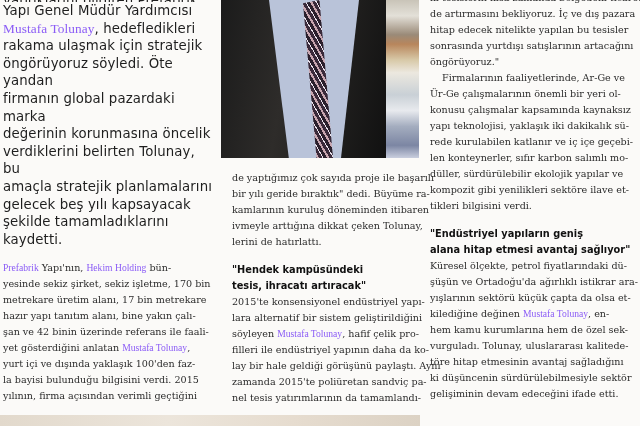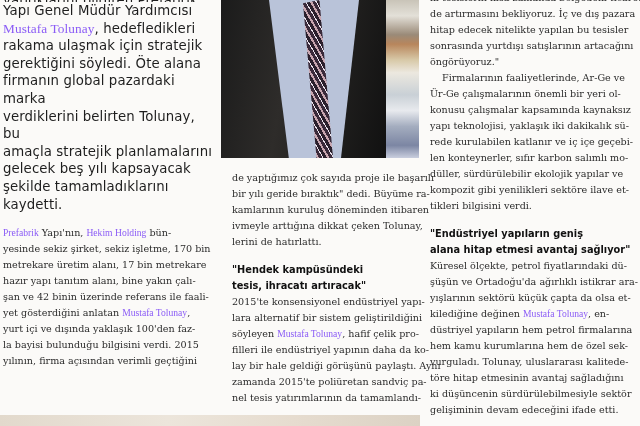--- a/index.html
+++ b/index.html
@@ -54,22 +54,23 @@
   </style>
 </head>
 <body>
 
 <div class="col col-left">
   <p class="lead" style="margin-top:-8px;">
     <span class="cut" style="height:10px;margin-top:0;">yaptıklarını bildiren Prefabrik</span>
     <span style="display:block">Yapı Genel Müdür Yardımcısı</span>
     <span style="display:block"><span class="hl">Mustafa Tolunay</span><span>, hedefledikleri</span></span>
     <span style="display:block">rakama ulaşmak için stratejik</span>
-    <span style="display:block">gerektiğini söyledi. Öte alana</span>
+    <span style="display:block">öngörüyoruz söyledi. Öte yandan</span>
     <span style="display:block">firmanın global pazardaki marka</span>
+    <span style="display:block">değerinin korunmasına öncelik</span>
     <span style="display:block">verdiklerini belirten Tolunay, bu</span>
     <span style="display:block">amaçla stratejik planlamalarını</span>
     <span style="display:block">gelecek beş yılı kapsayacak</span>
     <span style="display:block">şekilde tamamladıklarını kaydetti.</span>
   </p>
   <div style="height:12px"></div>
   <p class="body-text">
     <span class="line"><span class="hl">Prefabrik</span><span> Yapı'nın, </span><span class="hl">Hekim Holding</span><span> bün-</span></span>
     <span class="line">yesinde sekiz şirket, sekiz işletme, 170 bin</span>
     <span class="line">metrekare üretim alanı, 17 bin metrekare</span>
@@ -136,21 +137,20 @@
   <div style="height:12px"></div>
   <p class="subhead">
     <span style="display:block">"Endüstriyel yapıların geniş</span>
     <span style="display:block">alana hitap etmesi avantaj sağlıyor"</span>
   </p>
   <p class="body-text">
     <span class="line">Küresel ölçekte, petrol fiyatlarındaki dü-</span>
     <span class="line">şüşün ve Ortadoğu'da ağırlıklı istikrar ara-</span>
     <span class="line">yışlarının sektörü küçük çapta da olsa et-</span>
     <span class="line"><span>kilediğine değinen </span><span class="hl">Mustafa Tolunay</span><span>, en-</span></span>
-    <span class="line">düstriyel yapıların hem petrol firmalarına</span>
     <span class="line">hem kamu kurumlarına hem de özel sek-</span>
     <span class="line">vurguladı. Tolunay, uluslararası kalitede-</span>
     <span class="line">töre hitap etmesinin avantaj sağladığını</span>
     <span class="line">ki düşüncenin sürdürülebilmesiyle sektör</span>
     <span class="line">gelişiminin devam edeceğini ifade etti.</span>
   </p>
 
 </div>
 
 <div class="bottom-photo"></div>

